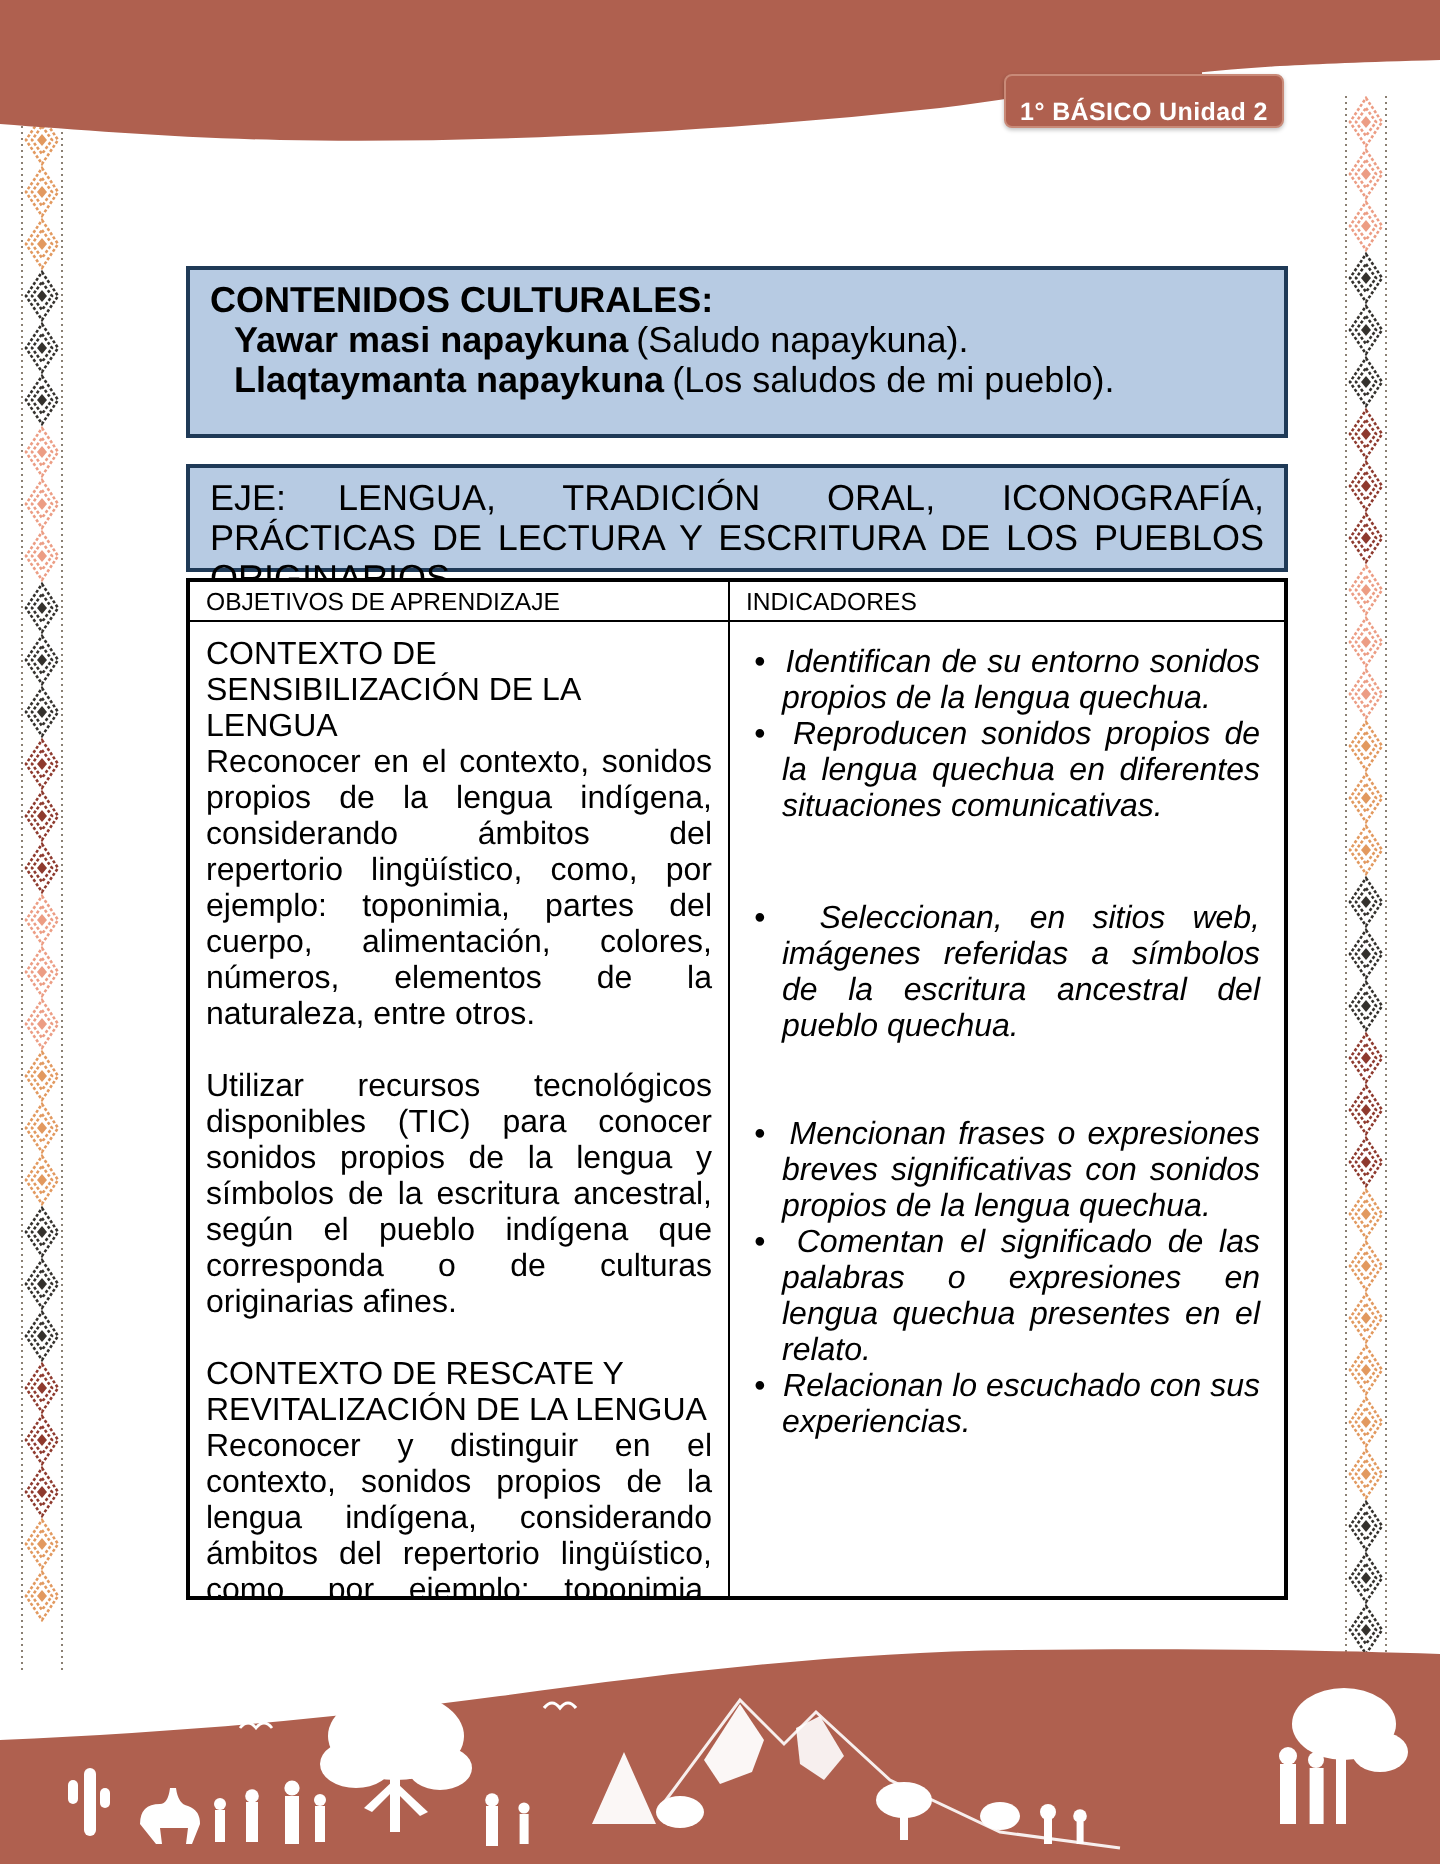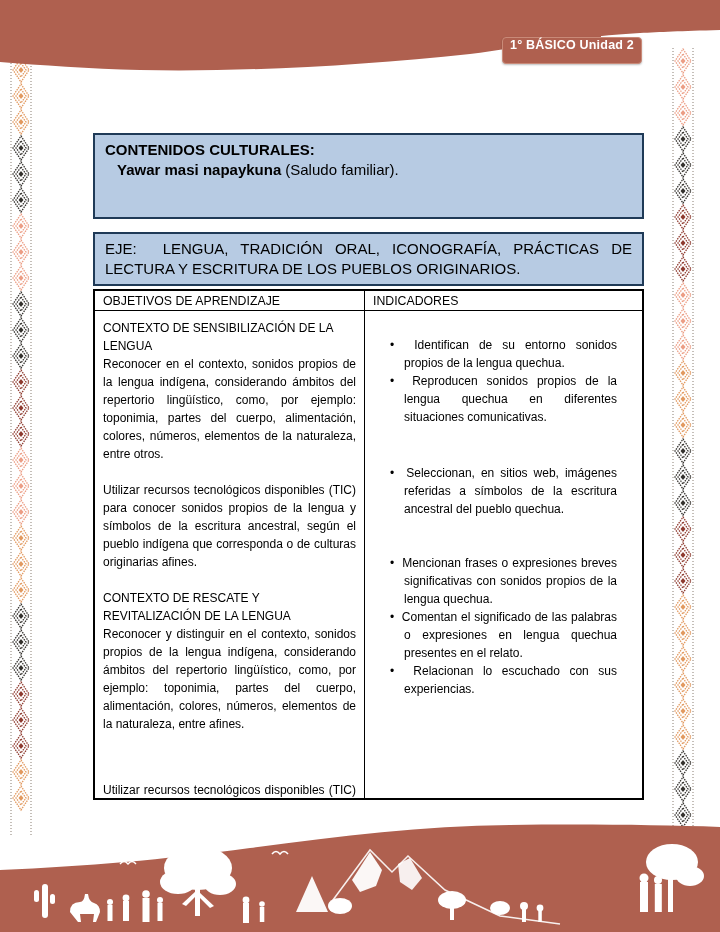--- a/index.html
+++ b/index.html
@@ -8,57 +8,57 @@
     background:#ffffff;
     font-family:"Liberation Sans", sans-serif;
     color:#000;
   }
   
   .header-wave{position:absolute;top:0;left:0;width:720px;height:80px;z-index:1;}
   .unit-badge{
     position:absolute;left:502px;top:37px;width:138px;height:25px;z-index:2;
     background:#af604f;border-radius:4px;
     border:1px solid #c98a78;box-shadow:0 1px 2px rgba(0,0,0,.25);
-    display:flex;align-items:flex-start;justify-content:center;
+    display:flex;align-items:flex-end;justify-content:center;
     color:#fff;font-size:12.5px;font-weight:bold;letter-spacing:.2px;
   }
   
   .strip{position:absolute;width:22px;z-index:0;}
   .strip-left{left:10px;top:57px;height:778px;}
   .strip-right{left:672px;top:48px;height:782px;}
   
   .panel{
     position:absolute;left:93px;width:551px;box-sizing:border-box;
     background:#b7cbe3;border:2px solid #1f3a57;
-    padding:5px 10px;font-size:15px;line-height:20px;
+    padding:5px 10px;font-size:18px;line-height:20px;
   }
   .panel-contents{top:133px;height:86px;}
   .panel-eje{top:232px;height:54px;text-align:justify;}
   .panel-contents .t{font-weight:bold;}
   .q{font-weight:bold;margin-left:12px;}
   .sp{margin-left:4px;}
   .eje-text{margin-left:26px;}
   
   .oa-table{
     position:absolute;left:93px;top:289px;width:551px;height:511px;
     box-sizing:border-box;border:2px solid #000;z-index:1;background:#fff;
   }
   .tr-head{display:flex;height:19px;border-bottom:1px solid #000;}
   .th{box-sizing:border-box;font-size:12.3px;display:flex;align-items:center;padding:0 8px;}
   .th-left{width:270px;border-right:1px solid #000;}
   .th-right{flex:1;}
   .tr-body{display:flex;height:488px;overflow:hidden;}
-  .td{box-sizing:border-box;padding:8px 8px;font-size:12px;line-height:18px;overflow:hidden;}
+  .td{box-sizing:border-box;padding:8px 8px;font-size:16px;line-height:18px;overflow:hidden;}
   .td-left{width:270px;border-right:1px solid #000;}
   .td-right{flex:1;}
   .oa-block{margin:0 0 18px 0;}
   .oa-h{text-align:left;}
   .oa-b{text-align:justify;}
   .oa-block.last{margin-top:48px;}
-  .ind-group{margin:17px;}
+  .ind-group{margin:4px;font-style:italic;}
   .ind-group.g2{margin-top:38px;}
   .ind-group.g3{margin-top:36px;}
   .li{padding-left:14px;text-indent:-14px;text-align:justify;}
   .li::before{content:"\2022\00a0\00a0";}
   
   .footer-art{position:absolute;left:0;bottom:0;width:720px;height:112px;z-index:3;}
 </style>
 </head>
 <body>
 
@@ -252,21 +252,24 @@
     <polygon points="11,734 16,741 11,748 6,741" fill="none" stroke="#34312d" stroke-width="1.3" stroke-dasharray="1.5,1"></polygon>
     <polygon points="11,738 13.5,741 11,744 8.5,741" fill="#34312d"></polygon>
     <polygon points="11,755 19,767 11,779 3,767" fill="none" stroke="#34312d" stroke-width="1.3" stroke-dasharray="1.5,1"></polygon>
     <polygon points="11,760 16,767 11,774 6,767" fill="none" stroke="#34312d" stroke-width="1.3" stroke-dasharray="1.5,1"></polygon>
     <polygon points="11,764 13.5,767 11,770 8.5,767" fill="#34312d"></polygon>
   </svg>
 
 <div class="panel panel-contents">
   <div class="t">CONTENIDOS CULTURALES:</div>
   <div>
-    <span class="q">Yawar masi napaykuna</span><span class="sp">(Saludo familiar).</span>
+    <span class="q">Yawar masi napaykuna</span><span class="sp">(Saludo napaykuna).</span>
+  </div>
+  <div>
+    <span class="q">Llaqtaymanta napaykuna</span><span class="sp">(Los saludos de mi pueblo).</span>
   </div>
 </div>
 
 <div class="panel panel-eje">
   <span>EJE:</span><span class="eje-text">LENGUA, TRADICIÓN ORAL, ICONOGRAFÍA, PRÁCTICAS DE LECTURA Y ESCRITURA DE LOS PUEBLOS ORIGINARIOS.</span>
 </div>
 
 <div class="oa-table">
   <div class="tr-head">
     <div class="th th-left">OBJETIVOS DE APRENDIZAJE</div>

